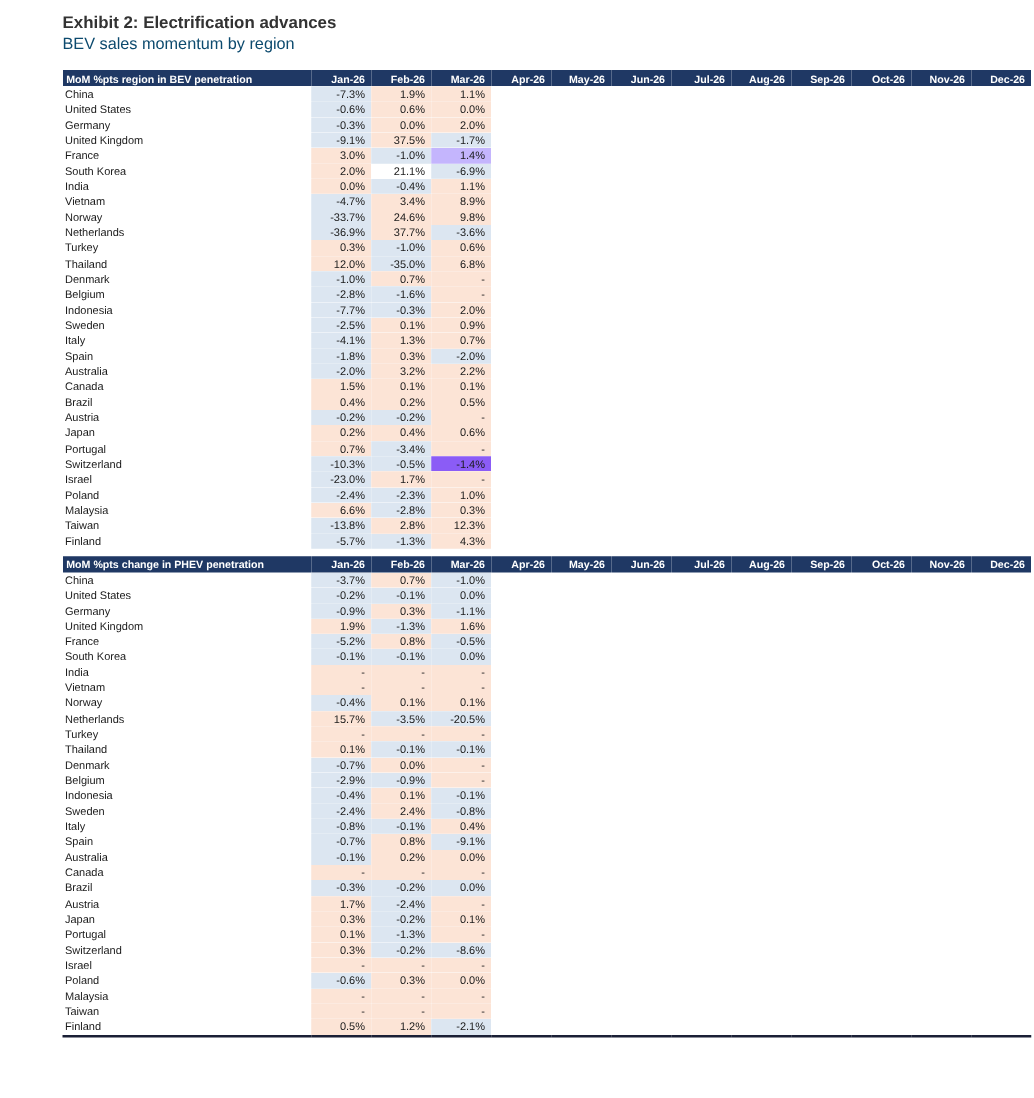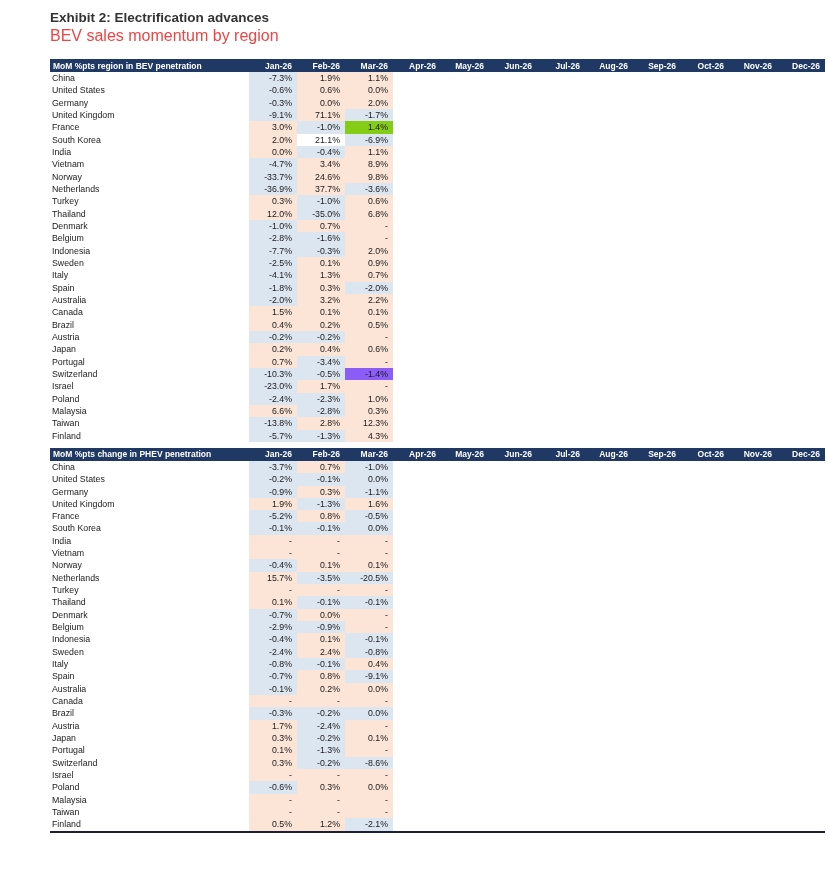--- a/index.html
+++ b/index.html
@@ -1,19 +1,19 @@
 <!DOCTYPE html>
 <html><head>
 <meta charset="utf-8">
 <style>
   html,body{margin:0;padding:0;background:#ffffff;}
   body{width:827px;height:878px;font-family:"Liberation Sans",sans-serif;color:#333;position:relative;}
   .exhibit{position:absolute;left:50px;top:10px;width:775px;}
   .title{font-size:13.5px;font-weight:700;color:#333;margin:0 0 2px 0;letter-spacing:0;}
-  .subtitle{font-size:16px;font-weight:400;color:#ef4444;margin:0 0 14px 0;}
+  .subtitle{font-size:13px;font-weight:400;color:#0c4a6e;margin:0 0 14px 0;}
   table.grid{border-collapse:collapse;table-layout:fixed;width:775px;margin:0;}
   table.grid + table.grid{margin-top:6px;}
   .grid th{background:#1f3864;color:#fff;font-size:8.5px;font-weight:700;height:13px;padding:0;white-space:nowrap;overflow:hidden;}
   .grid th.ttl{text-align:left;padding-left:3px;}
   .grid th.mon{text-align:right;padding-right:5px;}
   .grid td{font-size:8.8px;height:12.33px;padding:0;white-space:nowrap;overflow:hidden;color:#1a1a1a;line-height:12.33px;}
   .grid td.region{text-align:left;padding-left:2px;}
   .grid td.val{text-align:right;padding-right:5px;}
   .grid tr.last td{border-bottom:2px solid #1a1f35;}
   .source{font-size:10.5px;color:#58595b;margin-top:12px;}
@@ -100,37 +100,37 @@
             <td class="val"></td>
             <td class="val"></td>
             <td class="val"></td>
             <td class="val"></td>
             <td class="val"></td>
             <td class="val"></td>
           </tr>
           <tr>
             <td class="region">United Kingdom</td>
             <td class="val" style="background: rgb(220, 230, 241);">-9.1%</td>
-            <td class="val" style="background: rgb(252, 228, 214);">71.1%</td>
+            <td class="val" style="background: rgb(252, 228, 214);">37.5%</td>
             <td class="val" style="background: rgb(220, 230, 241);">-1.7%</td>
             <td class="val"></td>
             <td class="val"></td>
             <td class="val"></td>
             <td class="val"></td>
             <td class="val"></td>
             <td class="val"></td>
             <td class="val"></td>
             <td class="val"></td>
             <td class="val"></td>
           </tr>
           <tr>
             <td class="region">France</td>
             <td class="val" style="background: rgb(252, 228, 214);">3.0%</td>
             <td class="val" style="background: rgb(220, 230, 241);">-1.0%</td>
-            <td class="val" style="background: #84cc16;">1.4%</td>
+            <td class="val" style="background: #c4b5fd;">1.4%</td>
             <td class="val"></td>
             <td class="val"></td>
             <td class="val"></td>
             <td class="val"></td>
             <td class="val"></td>
             <td class="val"></td>
             <td class="val"></td>
             <td class="val"></td>
             <td class="val"></td>
           </tr>

